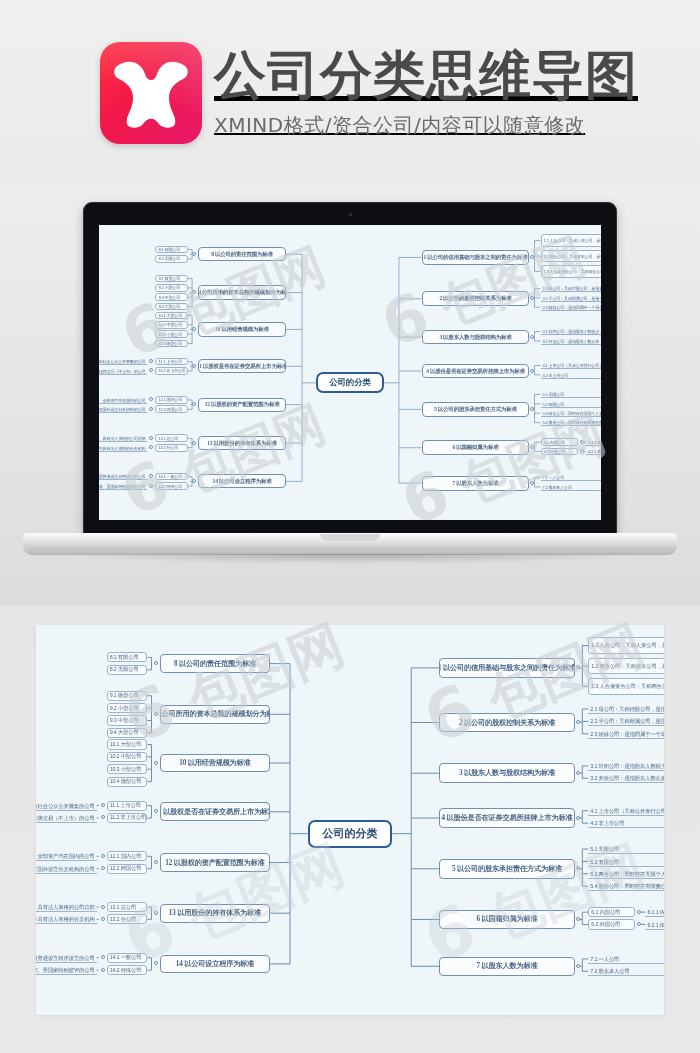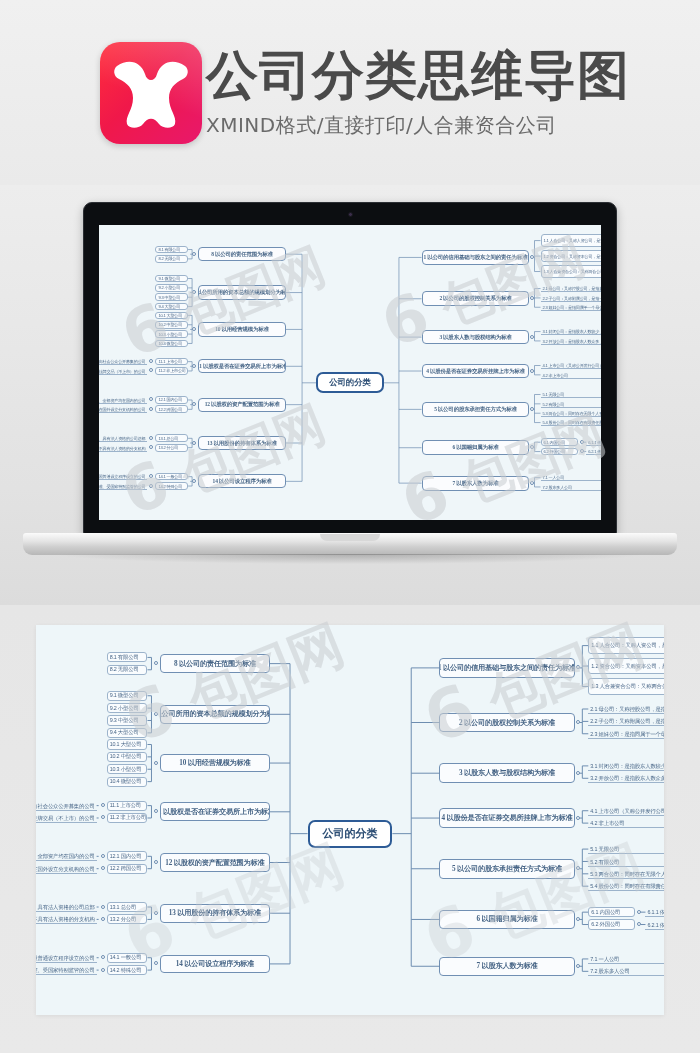--- a/index.html
+++ b/index.html
@@ -23,21 +23,21 @@
     width:102px; height:102px; border-radius:20px;
     background:linear-gradient(135deg,#ff2e3c 0%,#f0184a 45%,#e8186b 100%);
     position:relative; overflow:hidden; flex:none;
     box-shadow:0 2px 6px rgba(0,0,0,.18);
   }
   .xmind-logo .shine{
     position:absolute; inset:0;
     background:linear-gradient(200deg,rgba(255,255,255,.22) 0%,rgba(255,255,255,0) 55%);
   }
   .xmind-logo svg{ position:absolute; left:11px; top:14px; }
-  .hdr-text{ margin-left:4px; padding-top:2px; }
+  .hdr-text{ margin-left:12px; padding-top:2px;text-decoration:underline; }
   .hdr-title{
     font-size:52px; font-weight:bold; color:#4a4a4a;
     letter-spacing:1px; line-height:62px; white-space:nowrap;
     font-family:"DejaVu Sans","Liberation Sans",sans-serif;
   }
   .hdr-sub{
     font-size:20px; color:#6a6a6a; letter-spacing:.5px;
     margin-top:6px; white-space:nowrap;
     font-family:"DejaVu Sans","Liberation Sans",sans-serif;
   }
@@ -142,21 +142,21 @@
       <div class="shine"></div>
       <svg width="80" height="74" viewBox="0 0 80 74">
         <path d="M6 10 C18 2, 30 6, 34 18 C36 26, 44 26, 46 18 C50 6, 62 2, 74 10
                  C78 13, 78 20, 72 23 C64 27, 58 32, 58 42 C58 54, 66 60, 64 68
                  C62 73, 52 73, 48 68 C43 61, 37 61, 32 68 C28 73, 18 73, 16 68
                  C14 60, 22 54, 22 42 C22 32, 16 27, 8 23 C2 20, 2 13, 6 10 Z" fill="#ffffff"></path>
       </svg>
     </div>
     <div class="hdr-text">
       <div class="hdr-title">公司分类思维导图</div>
-      <div class="hdr-sub">XMIND格式/直接打印/人合兼资合公司</div>
+      <div class="hdr-sub">XMIND格式/资合公司/内容可以随意修改</div>
     </div>
   </div>
 </div>
 
 <div class="laptop-stage">
   <div class="laptop-lid">
     <div class="webcam"></div>
     <div class="screen">
       <div class="mm" id="mm-small">
           <svg class="mm-svg" width="502" height="295">

